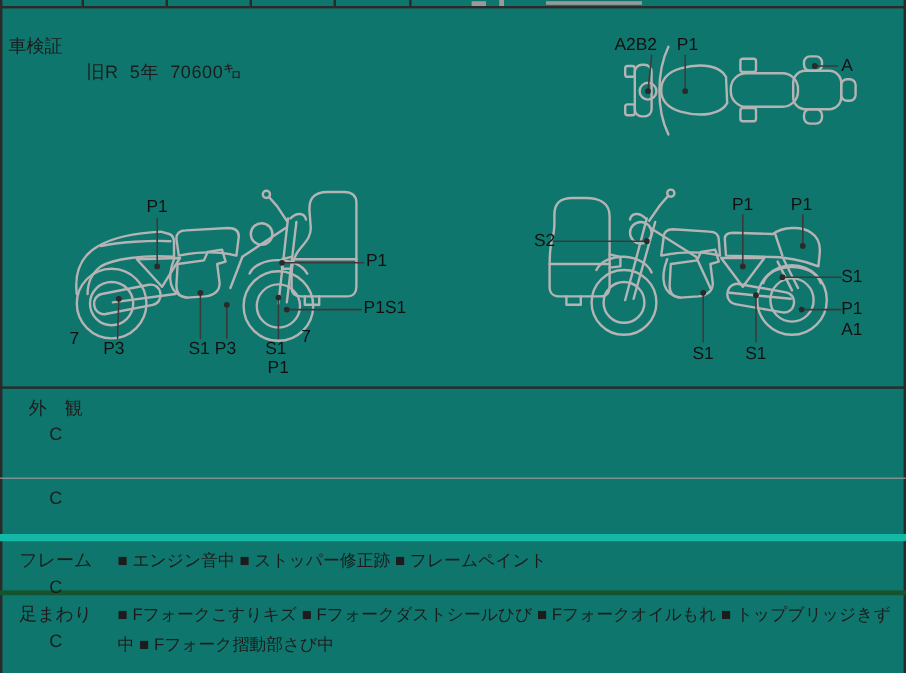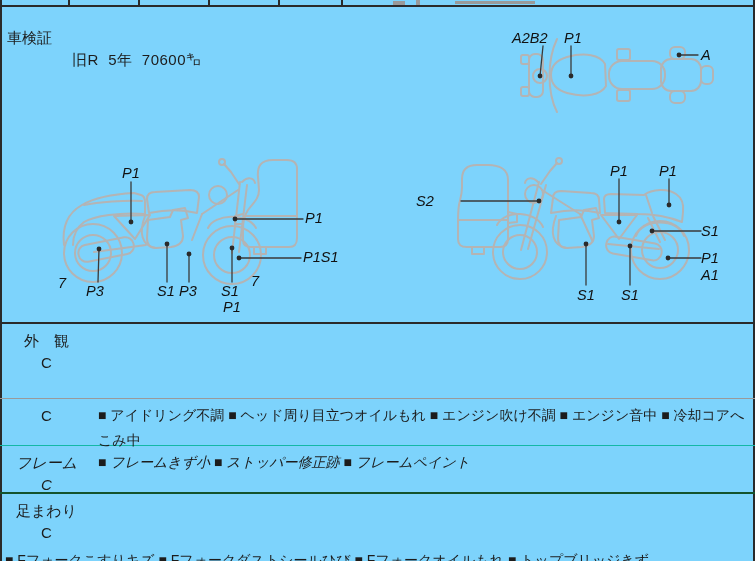--- a/index.html
+++ b/index.html
@@ -1,19 +1,19 @@
 <!DOCTYPE html>
 <html><head>
 <meta charset="utf-8">
 <style>
   html,body{margin:0;padding:0;background:#e8e8e8;}
   .page{
     position:relative;
     width:755px;height:561px;
-    background:#7dd3fc;
+    background:#0f766e;
     font-family:"Liberation Sans","DejaVu Sans",sans-serif;
     color:#1c1c1c;
     overflow:hidden;
     margin:0;
   }
   .vborder{position:absolute;top:0;bottom:0;width:2px;background:#2a2a2a;}
   .vborder.left{left:0;}
   .vborder.right{left:753px;}
   .topline{position:absolute;left:0;top:5px;width:755px;height:2px;background:#2a2a2a;}
   .tick{position:absolute;top:0;width:2px;height:5px;background:#2a2a2a;}
@@ -22,28 +22,28 @@
   .odo-label{position:absolute;left:7px;top:29px;font-size:15px;}
   .odo-line{position:absolute;left:72px;font-size:15px;letter-spacing:0.5px;white-space:pre;}
   .odo-line.l0{top:29px;}
   .odo-line.l1{top:51px;}
 
   svg.diagram{position:absolute;}
   svg.art path, svg.art circle, svg.art rect, svg.art line{stroke:#b4b4b4;fill:none;stroke-width:2;stroke-linejoin:round;stroke-linecap:round;}
   g.leader line{stroke:#3a3a3a;stroke-width:1.3;}
   g.leader circle{fill:#2a2a2a;stroke:none;}
 
-  .dlabel{position:absolute;font-size:14.5px;color:#111;white-space:nowrap;font-style:italic;}
+  .dlabel{position:absolute;font-size:14.5px;color:#111;white-space:nowrap;}
 
   .sections{position:absolute;left:0;top:322px;width:755px;}
   .srow{display:flex;box-sizing:border-box;}
   .srow-0{height:76px;border-top:2px solid #2a2a2a;gap:25px;}
   .srow-1{height:47px;border-top:1px solid #9a9a9a;}
-  .srow-2{height:47px;border-top:1px solid #14b8a6;font-style:italic;}
-  .srow-3{height:70px;border-top:2px solid #14532d;flex-direction:column;}
+  .srow-2{height:47px;border-top:6px solid #14b8a6;}
+  .srow-3{height:70px;border-top:4px solid #14532d;}
   .cat{width:93px;flex:none;text-align:center;padding-top:6px;font-size:15px;line-height:22px;}
   .items{flex:1;padding:4px 10px 0 5px;font-size:14px;line-height:25px;color:#1c1c1c;max-width:648px;}
 </style>
 </head>
 <body>
 
 <div class="page">
 
   <div class="topline"></div>
   <div class="tick" style="left:68px"></div>
@@ -190,48 +190,47 @@
       <line x1="281" y1="79" x2="232" y2="79"></line>
         <circle cx="232" cy="79" r="2.4"></circle>
       <line x1="281" y1="106" x2="248" y2="106"></line>
         <circle cx="248" cy="106" r="2.4"></circle>
       <line x1="166" y1="133" x2="166" y2="92"></line>
         <circle cx="166" cy="92" r="2.4"></circle>
       <line x1="210" y1="133" x2="210" y2="94"></line>
         <circle cx="210" cy="94" r="2.4"></circle>
     </g>
   </svg>
-  <span class="dlabel" style="left:416px;top:193px">S2</span>
+  <span class="dlabel" style="left:445px;top:193px">S2</span>
   <span class="dlabel" style="left:610px;top:163px">P1</span>
   <span class="dlabel" style="left:659px;top:163px">P1</span>
   <span class="dlabel" style="left:701px;top:223px">S1</span>
   <span class="dlabel" style="left:701px;top:250px">P1</span>
   <span class="dlabel" style="left:701px;top:267px">A1</span>
   <span class="dlabel" style="left:577px;top:287px">S1</span>
   <span class="dlabel" style="left:621px;top:287px">S1</span>
 
   <div class="sections">
     <div class="srow srow-0">
       <div class="cat">
         <div>外　観</div>
         <div>C</div>
       </div>
     </div>
     <div class="srow srow-1">
       <div class="cat">
         <div>C</div>
       </div>
-      <div class="items">■ アイドリング不調  ■ ヘッド周り目立つオイルもれ  ■ エンジン吹け不調  ■ エンジン音中  ■ 冷却コアへこみ中</div>
     </div>
     <div class="srow srow-2">
       <div class="cat">
         <div>フレーム</div>
         <div>C</div>
       </div>
-      <div class="items">■ フレームきず小  ■ ストッパー修正跡  ■ フレームペイント</div>
+      <div class="items">■ エンジン音中  ■ ストッパー修正跡  ■ フレームペイント</div>
     </div>
     <div class="srow srow-3">
       <div class="cat">
         <div>足まわり</div>
         <div>C</div>
       </div>
       <div class="items">■ Fフォークこすりキズ  ■ Fフォークダストシールひび  ■ Fフォークオイルもれ  ■ トップブリッジきず中  ■ Fフォーク摺動部さび中</div>
     </div>
   </div>
 

